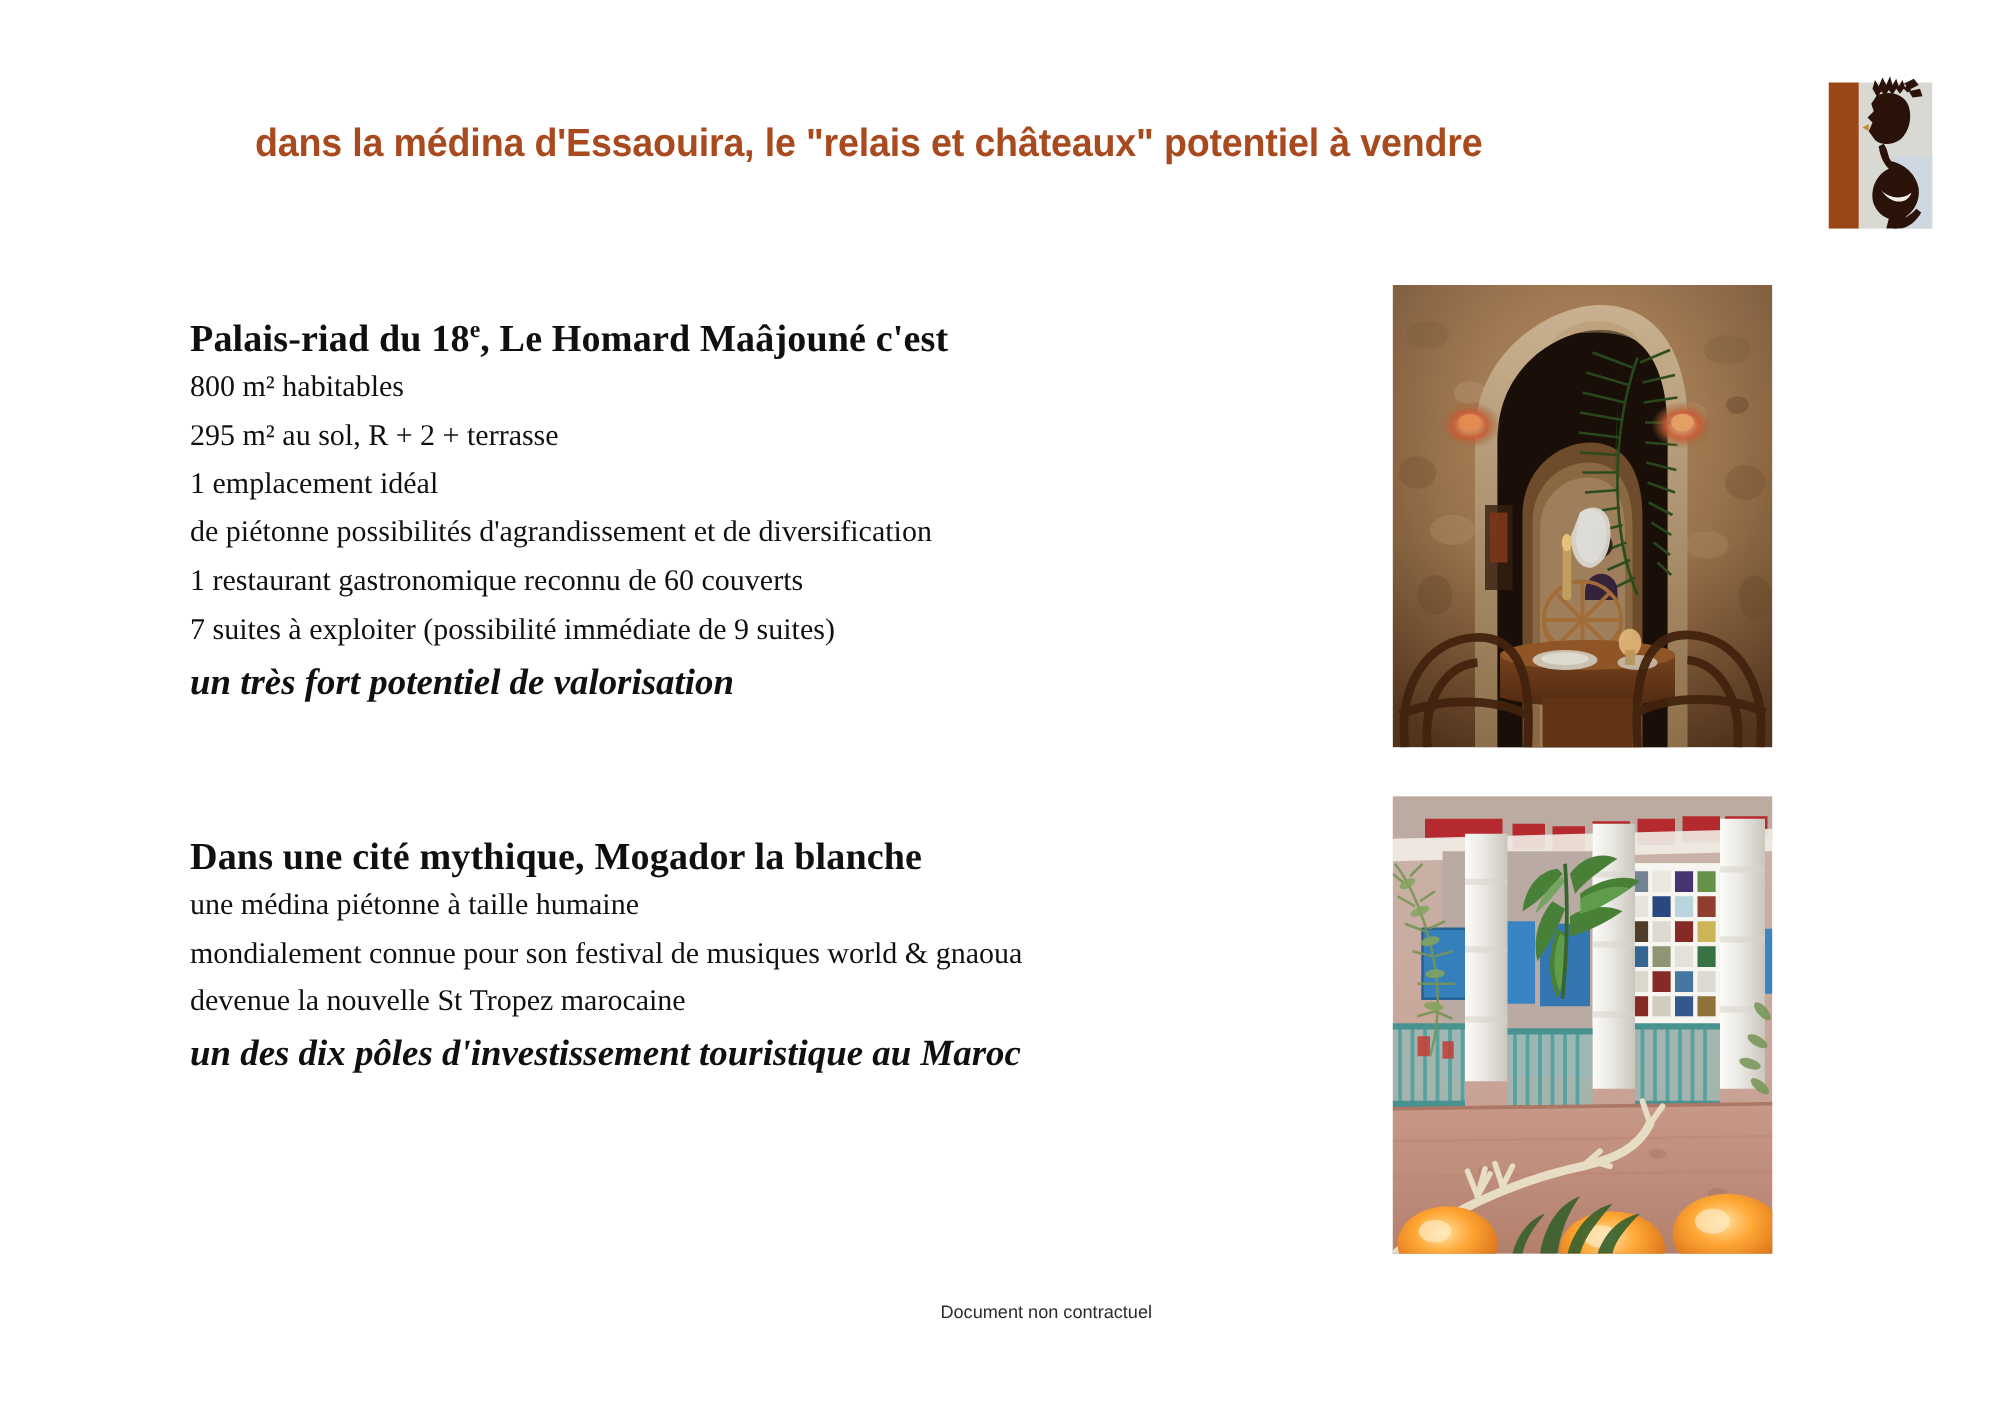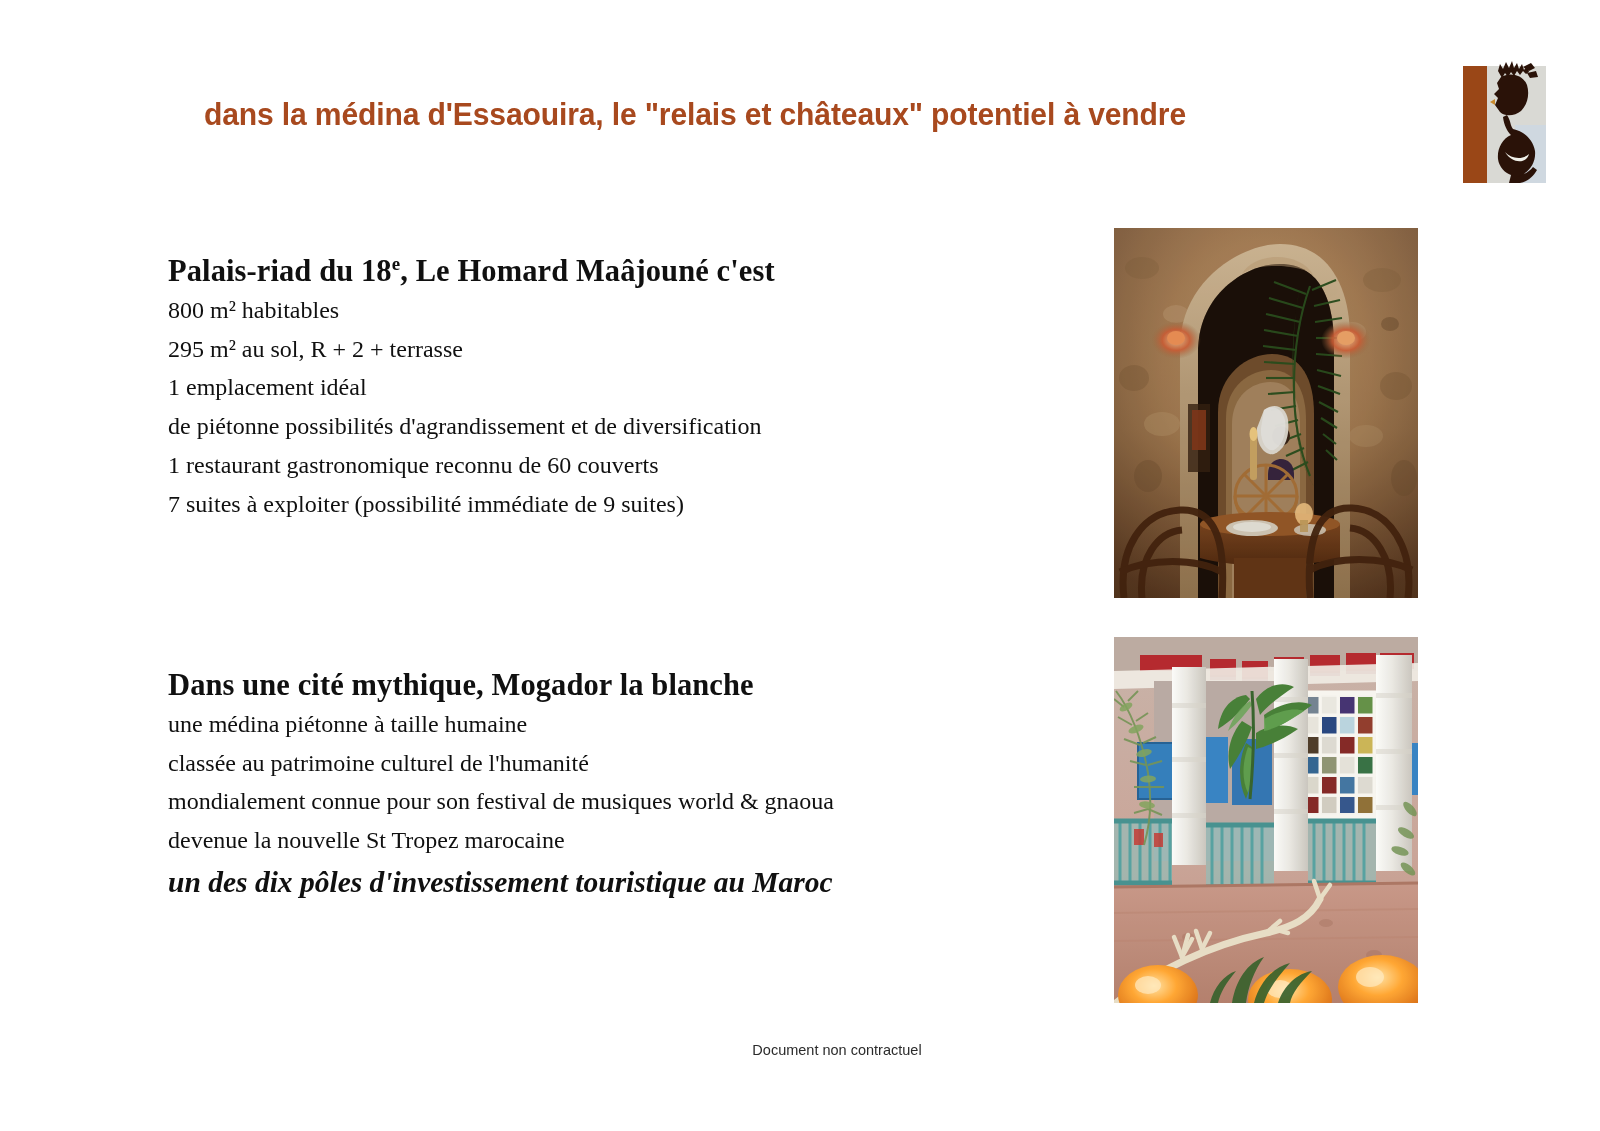--- a/index.html
+++ b/index.html
@@ -61,21 +61,21 @@
     position: absolute;
     left: 58px;
     top: 74px;
     width: 31px;
     height: 58px;
     background: #cfd8e0;
   }
   .logo-fig { position: absolute; left: 0; top: 0; width: 89px; height: 132px; }
 
   
-  .text-block { position: absolute; left: 168px; }
+  .text-block { position: absolute; left: 152px; }
   #block-1 { top: 252px; }
   #block-2 { top: 666px; }
 
   .line {
     font-size: 24px;
     line-height: 38.8px;
     white-space: nowrap;
     color: #101010;
   }
   .line.heading {
@@ -169,28 +169,28 @@
 <div class="text-block" id="block-1">
   <div class="line heading">
     <span>Palais-riad du 18</span><sup>e</sup><span>, Le Homard Maâjouné c'est</span>
   </div>
   <div class="line">800   m² habitables</div>
   <div class="line">295 m² au sol, R + 2 + terrasse</div>
   <div class="line">1 emplacement idéal</div>
   <div class="line">de piétonne possibilités d'agrandissement et de diversification</div>
   <div class="line">1 restaurant gastronomique reconnu de 60 couverts</div>
   <div class="line">7 suites à exploiter (possibilité immédiate de 9 suites)</div>
+  <div class="line emph">un très fort potentiel de valorisation</div>
 </div>
 
 <div class="text-block" id="block-2">
   <div class="line heading">
     <span>Dans une cité mythique, Mogador la blanche</span><sup></sup><span></span>
   </div>
   <div class="line">une médina piétonne à taille humaine</div>
-  <div class="line">classée au patrimoine culturel de l'humanité</div>
   <div class="line">mondialement connue pour son festival de musiques world &amp; gnaoua</div>
   <div class="line">devenue la nouvelle St Tropez marocaine</div>
   <div class="line emph">un des dix pôles d'investissement touristique au Maroc</div>
 </div>
 
 <div class="photo" id="photo-restaurant">
   <svg viewBox="0 0 304 370" preserveAspectRatio="none">
     <defs>
       <radialGradient id="warmGlow" cx="50%" cy="38%" r="72%">
         <stop offset="0%" stop-color="#cfa474"></stop>

